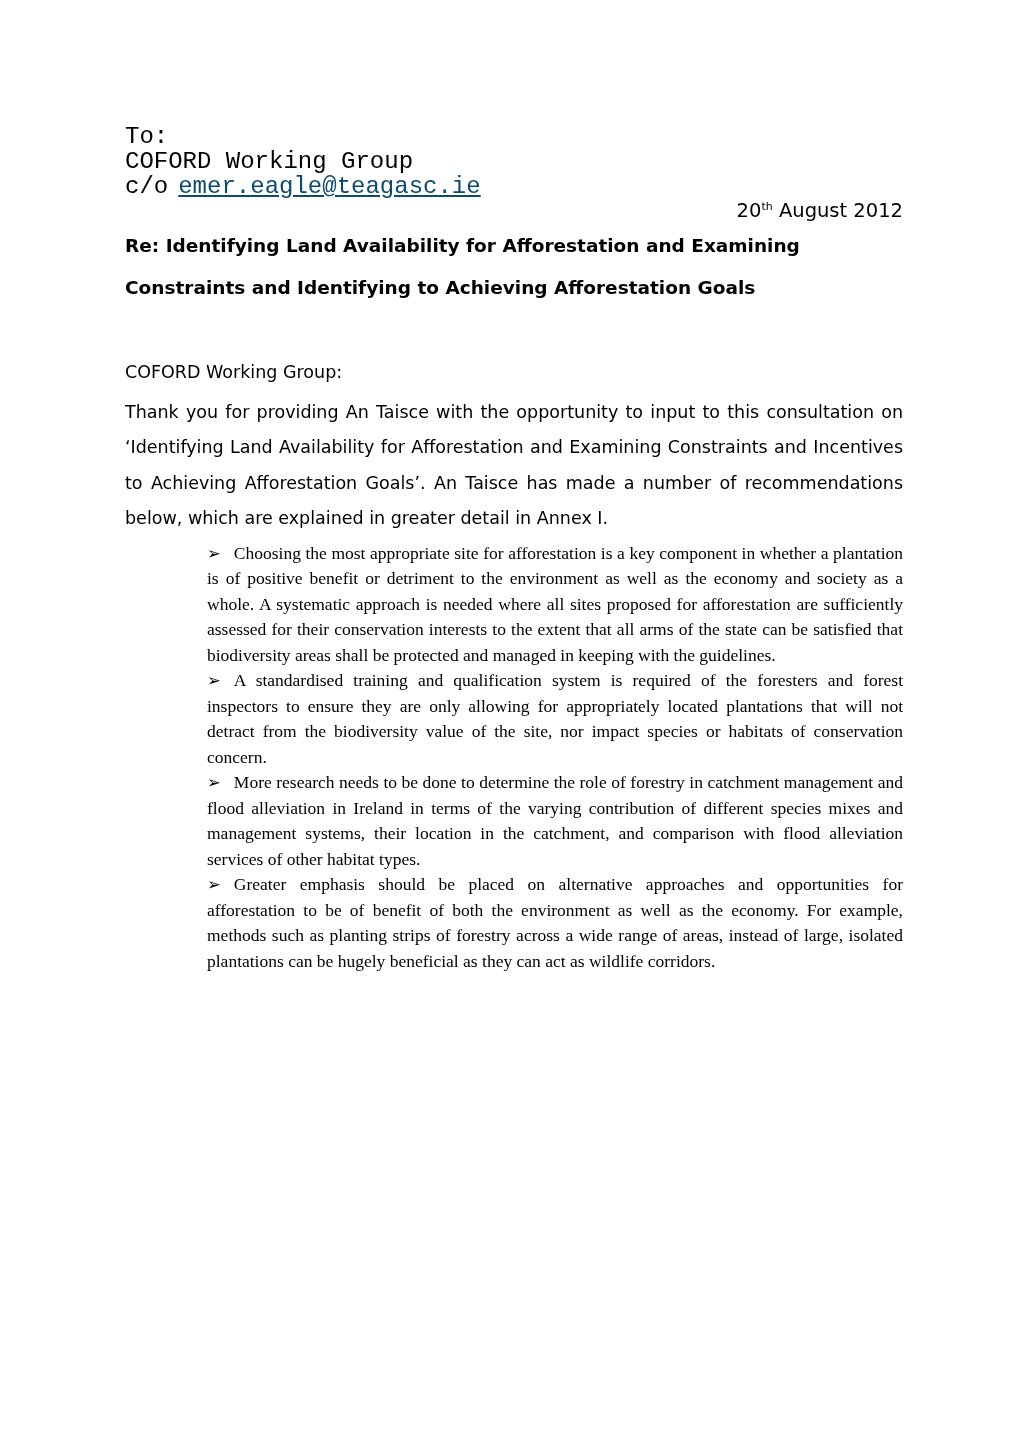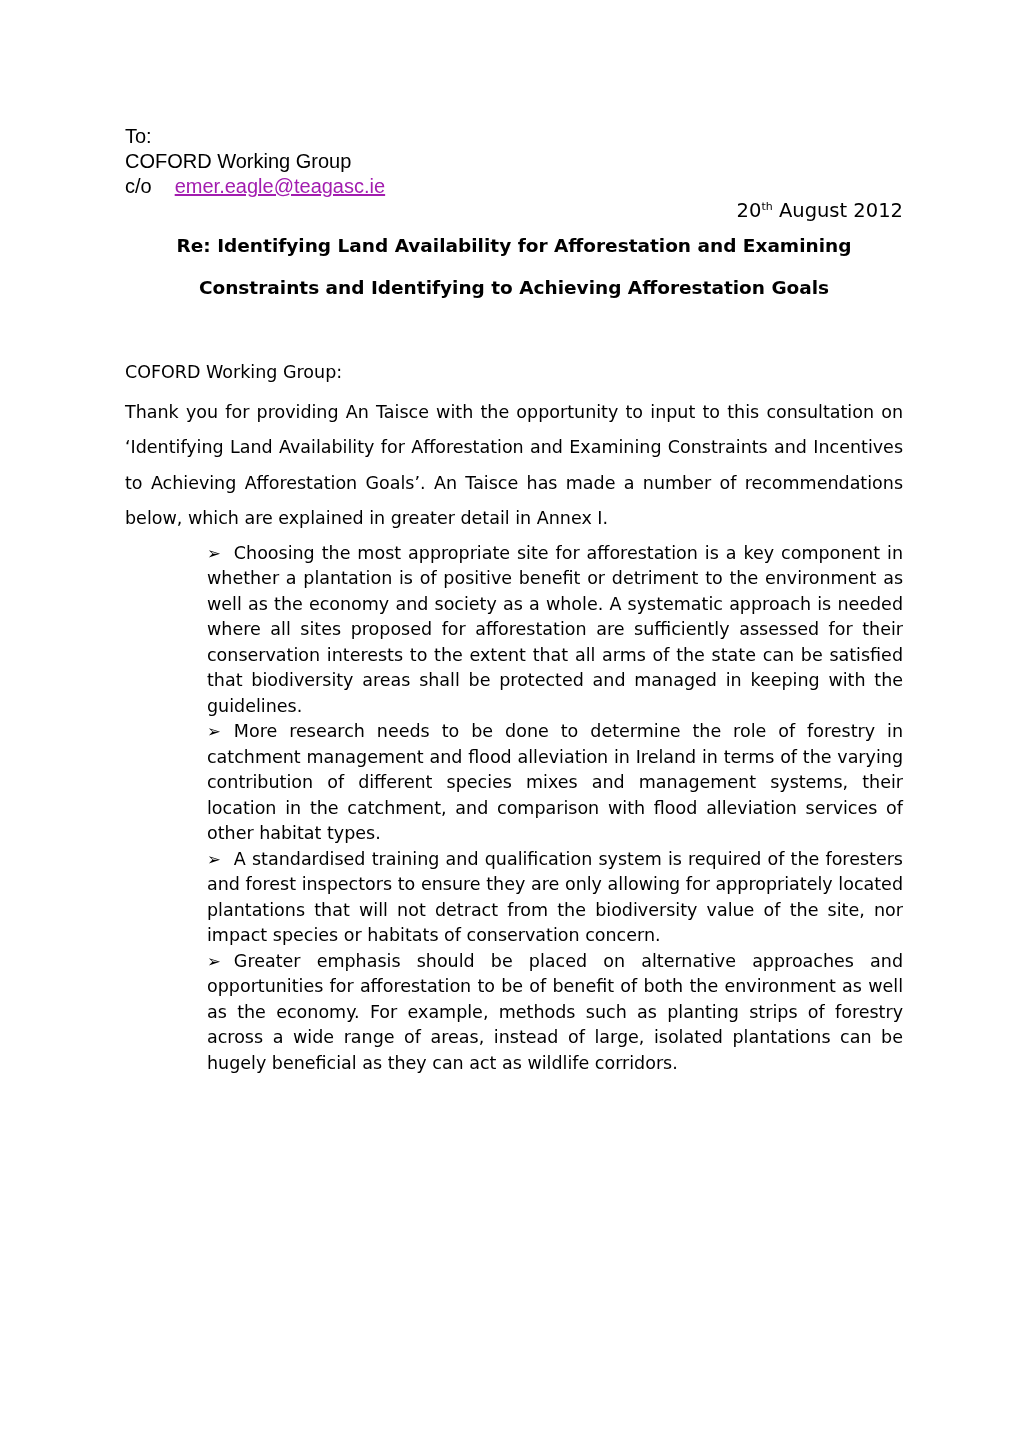--- a/index.html
+++ b/index.html
@@ -12,49 +12,49 @@
     background: #ffffff;
     color: #000000;
     font-family: "DejaVu Sans", sans-serif;
     overflow: hidden;
   }
   .content {
     padding: 124px 117px 0 125px;
   }
   
   .recipient {
-    font-family: Liberation Sans, sans-serif;
-    font-size: 20px;
+    font-family: Liberation Mono, monospace;
+    font-size: 24px;
     line-height: 25px;
   }
   .recipient .line { display: block; }
   a.email-link {
-    color: #a21caf;
+    color: #0c4a6e;
     text-decoration: underline;
-    margin-left: 23px;
+    margin-left: 10px;
   }
   
   .date-line {
     font-size: 19.5px;
     line-height: 24px;
     text-align: right;
     white-space: pre;
   }
   .date-line sup {
     font-size: 11px;
     vertical-align: super;
     line-height: 0;
   }
   
   .doc-title {
     margin-top: 2px;
     font-size: 18.5px;
     font-weight: bold;
     line-height: 42px;
-    text-align: center;
+    text-align: left;
   }
   .doc-title .title-line { display: block; }
   
   .salutation {
     margin-top: 46px;
     font-size: 17.5px;
     line-height: 35.5px;
   }
   .intro-paragraph {
     margin-top: 4px;
@@ -68,20 +68,21 @@
     line-height: 26px;
   }
   .rec-list {
     margin-top: 4px;
   }
   .rec-item {
     margin-left: 82px;
     font-size: 17.5px;
     line-height: 25.5px;
     text-align: justify;
+    font-family: Liberation Serif, serif;
   }
   .rec-item .bullet-marker {
     display: inline-block;
     margin-right: 13px;
     font-size: 16.5px;
   }
 </style>
 </head>
 <body>
 
@@ -101,19 +102,19 @@
       <span class="title-line">Constraints and Identifying to Achieving Afforestation Goals</span>
     </div>
 
     <div class="salutation">COFORD Working Group:</div>
 
     <div class="intro-paragraph">Thank you for providing An Taisce with the opportunity to input to this consultation on ‘Identifying Land Availability for Afforestation and Examining Constraints and Incentives to Achieving Afforestation Goals’. An Taisce has made a number of recommendations below, which are explained in greater detail in Annex I.</div>
 
 
     <div class="rec-list">
       <div class="rec-item"><span class="bullet-marker">➢</span><span>Choosing the most appropriate site for afforestation is a key component in whether a plantation is of positive benefit or detriment to the environment as well as the economy and society as a whole. A systematic approach is needed where all sites proposed for afforestation are sufficiently assessed for their conservation interests to the extent that all arms of the state can be satisfied that biodiversity areas shall be protected and managed in keeping with the guidelines.</span></div>
+      <div class="rec-item"><span class="bullet-marker">➢</span><span>A standardised training and qualification system is required of the foresters and forest inspectors to ensure they are only allowing for appropriately located plantations that will not detract from the biodiversity value of the site, nor impact species or habitats of conservation concern.</span></div>
       <div class="rec-item"><span class="bullet-marker">➢</span><span>More research needs to be done to determine the role of forestry in catchment management and flood alleviation in Ireland in terms of the varying contribution of different species mixes and management systems, their location in the catchment, and comparison with flood alleviation services of other habitat types.</span></div>
-      <div class="rec-item"><span class="bullet-marker">➢</span><span>A standardised training and qualification system is required of the foresters and forest inspectors to ensure they are only allowing for appropriately located plantations that will not detract from the biodiversity value of the site, nor impact species or habitats of conservation concern.</span></div>
       <div class="rec-item"><span class="bullet-marker">➢</span><span>Greater emphasis should be placed on alternative approaches and opportunities for afforestation to be of benefit of both the environment as well as the economy. For example, methods such as planting strips of forestry across a wide range of areas, instead of large, isolated plantations can be hugely beneficial as they can act as wildlife corridors.</span></div>
     </div>
 
   </div>
 </div>
 
 </body></html>

